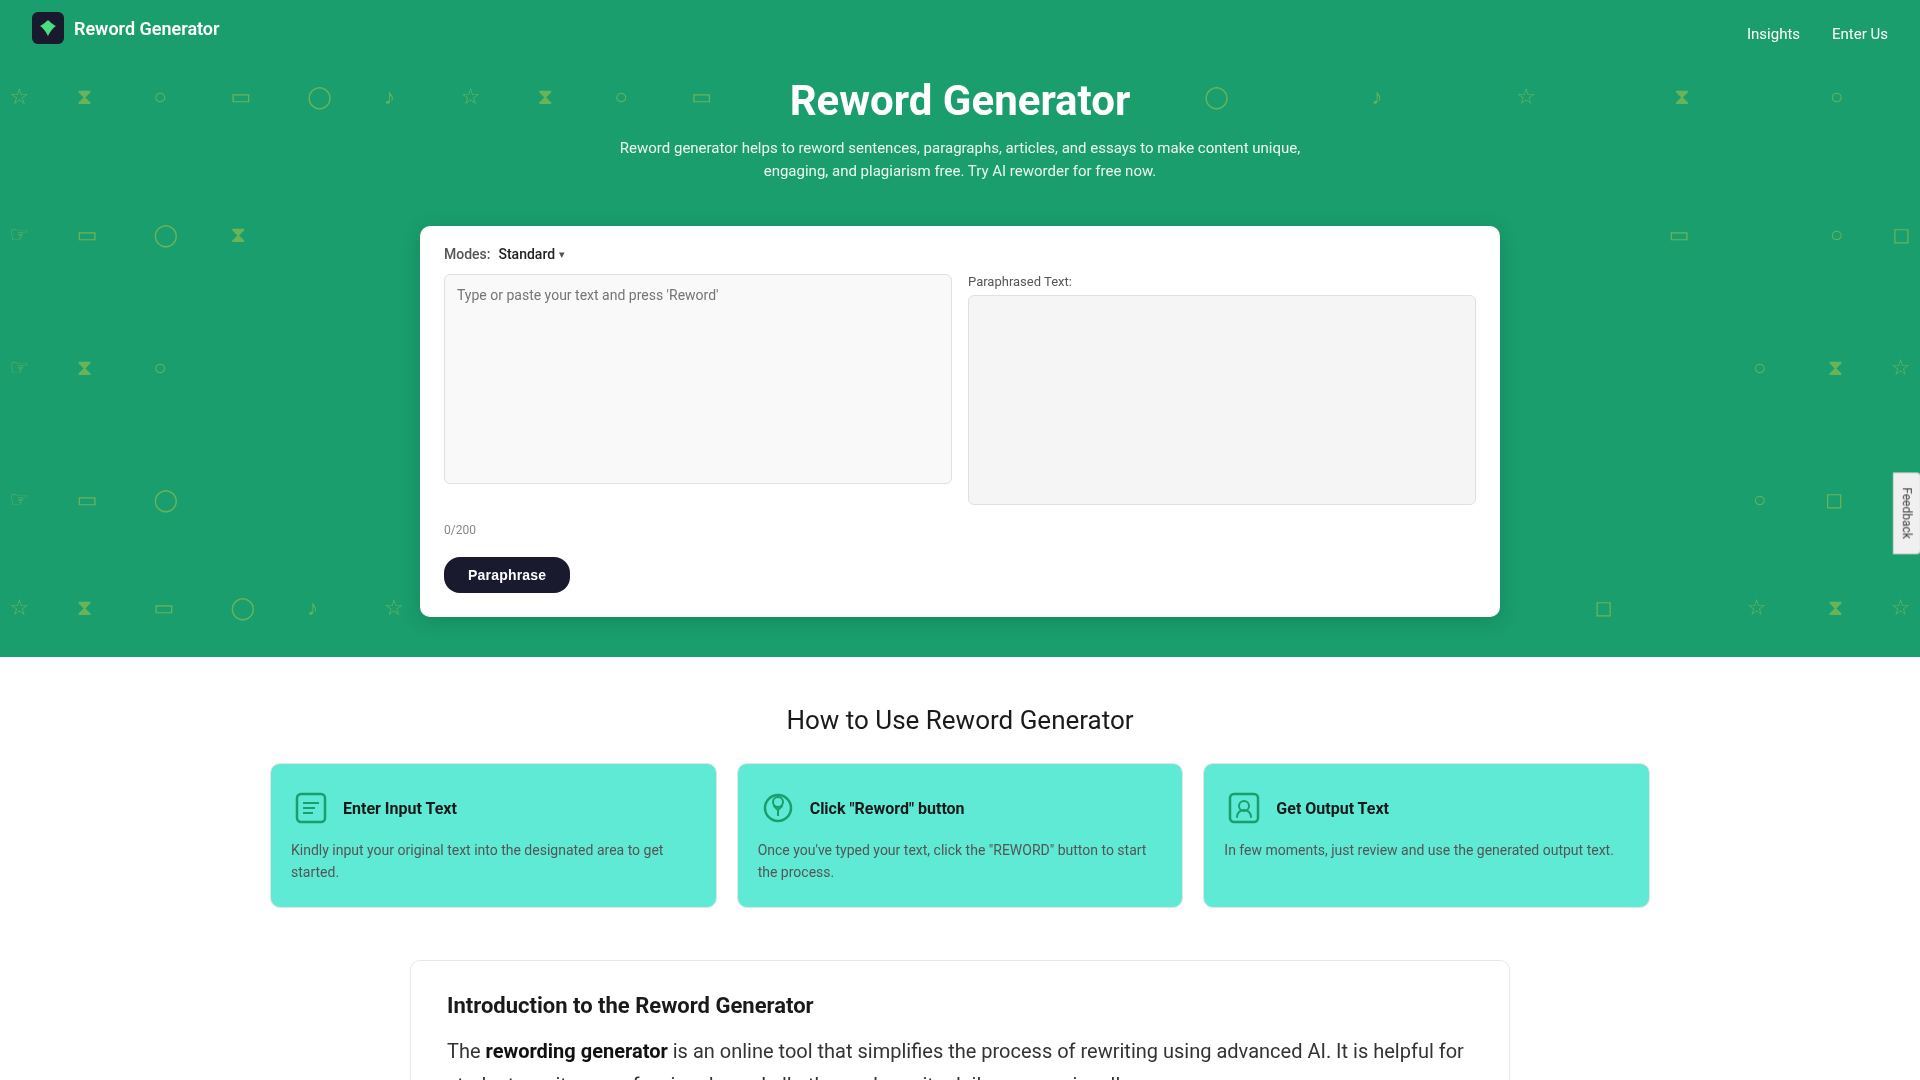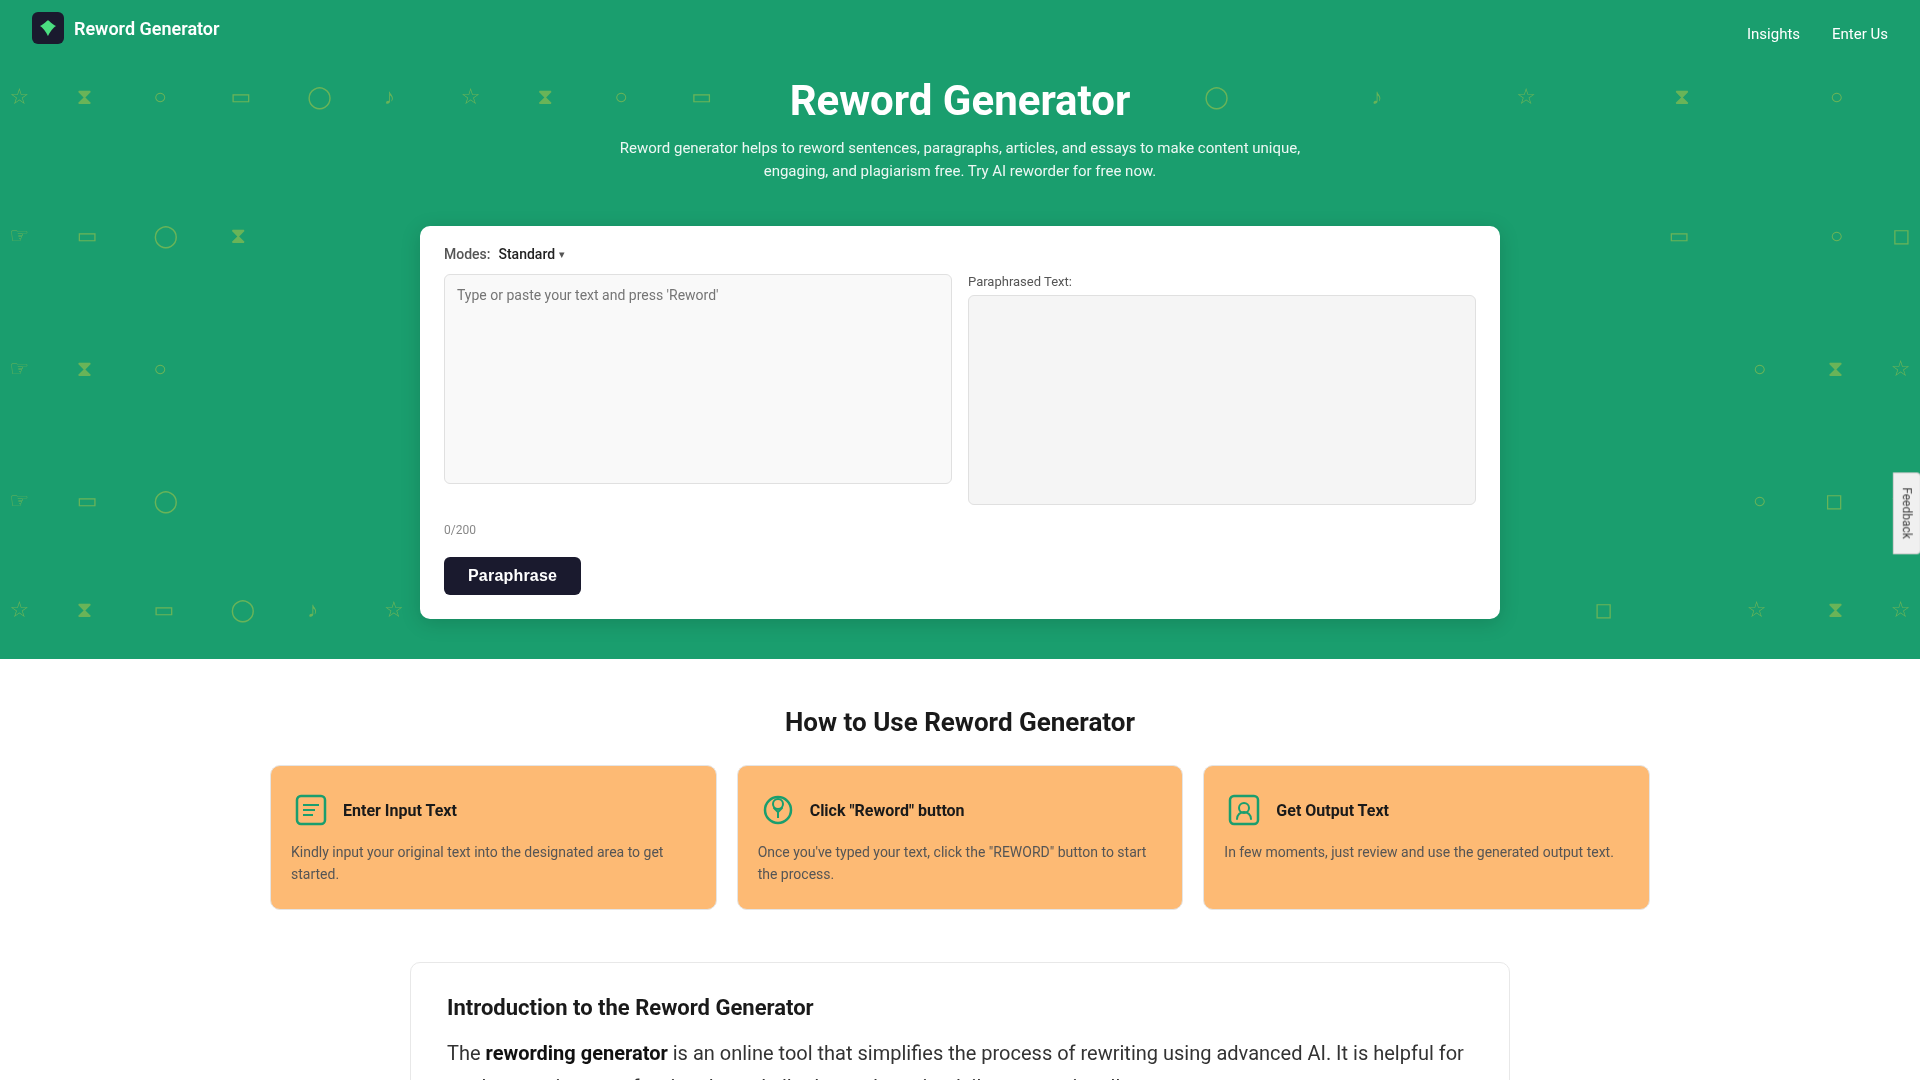--- a/index.html
+++ b/index.html
@@ -166,53 +166,53 @@
     .char-count {
       font-size: 12px;
       color: #888;
       margin-bottom: 16px;
       padding: 4px 0;
     }
     .paraphrase-btn {
       background: #1a1a2e;
       color: #fff;
       border: none;
-      border-radius: 6px;
+      border-radius: 16px;
       padding: 10px 24px;
-      font-size: 16px;
+      font-size: 14px;
       font-weight: 600;
       cursor: pointer;
       letter-spacing: 0.2px;
     }
 
     
     .how-to-section {
       padding: 48px 32px 32px;
       text-align: center;
       background: #fff;
     }
     .how-to-title {
       font-size: 26px;
-      font-weight: 700;
+      font-weight: 400;
       color: #1a1a1a;
       margin-bottom: 28px;
     }
     .steps-grid {
       display: grid;
       grid-template-columns: 1fr 1fr 1fr;
       gap: 20px;
       max-width: 1380px;
       margin: 0 auto;
     }
     .step-card {
       border: 1px solid #e5e5e5;
       border-radius: 10px;
       padding: 24px 20px;
       text-align: left;
-      background: #fdba74;
+      background: #5eead4;
     }
     .step-icon-row {
       display: flex;
       align-items: center;
       gap: 12px;
       margin-bottom: 12px;
     }
     .step-icon {
       width: 40px;
       height: 40px;

